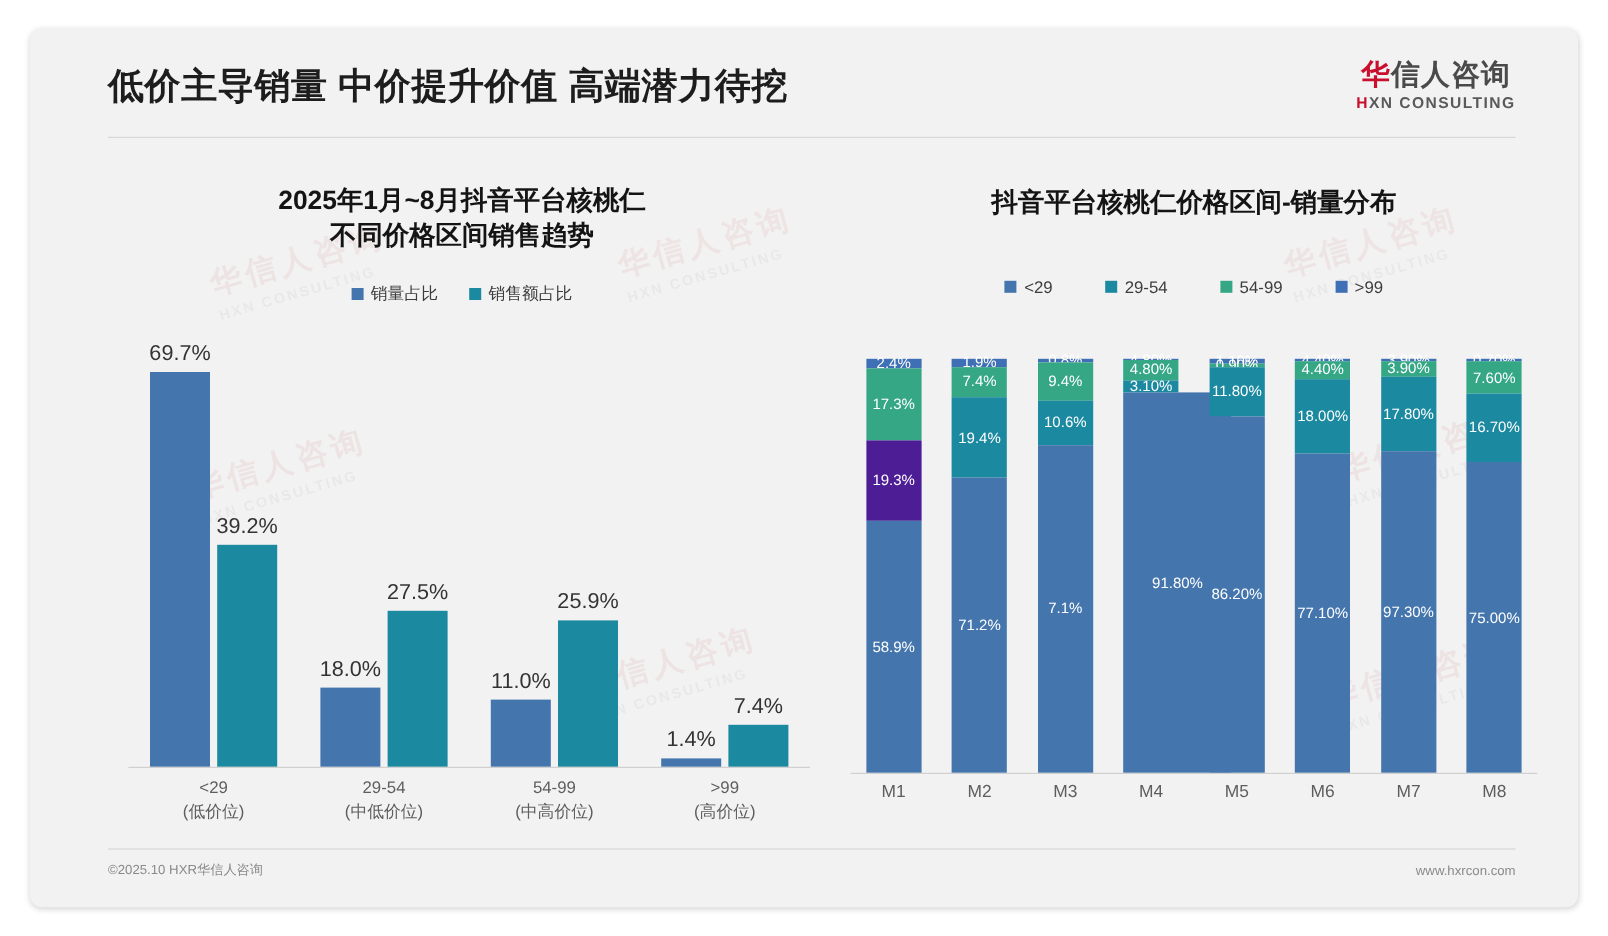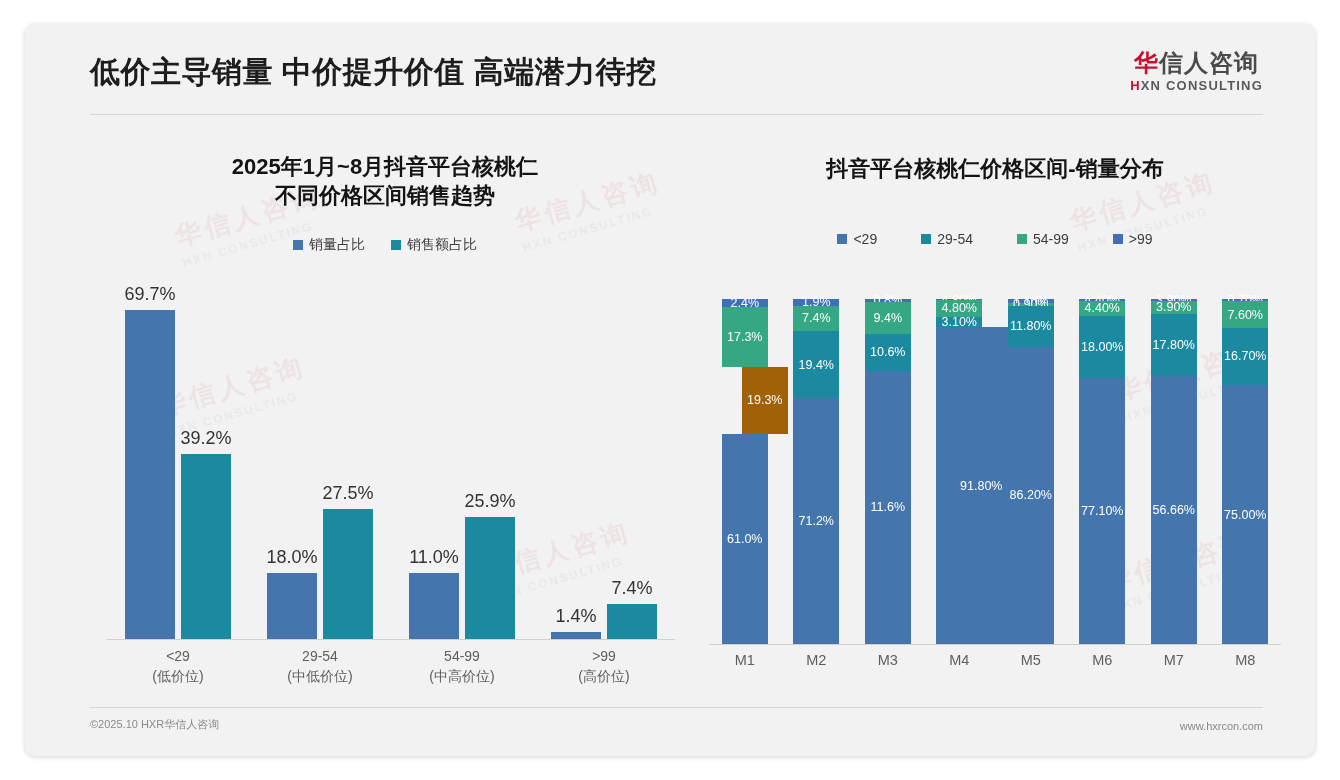--- a/index.html
+++ b/index.html
@@ -157,21 +157,21 @@
               <div class="bar" style="height: 66px; border-radius: 12px;">
                 <div class="vlab">18.0%</div>
                 <i style="background: rgb(68, 118, 173);"></i>
               </div>
               <div class="bar" style="height: 129.861px;">
                 <div class="vlab">27.5%</div>
                 <i style="background: rgb(27, 137, 160);"></i>
               </div>
             </div>
             <div class="grp">
-              <div class="bar" style="height: 66px; text-align: right;">
+              <div class="bar" style="height: 56px; text-align: right;">
                 <div class="vlab">11.0%</div>
                 <i style="background: rgb(68, 118, 173);"></i>
               </div>
               <div class="bar" style="height: 122.306px;">
                 <div class="vlab">25.9%</div>
                 <i style="background: rgb(27, 137, 160);"></i>
               </div>
             </div>
             <div class="grp">
               <div class="bar" style="height: 6.61111px;">
@@ -230,25 +230,25 @@
 
       <div class="plot-r" id="right-stacks">
           <div class="scol">
             <div class="stack">
               <div class="seg" style="background: rgb(63, 111, 181); flex: 2.4 0 0px;">
                 <span>2.4%</span>
               </div>
               <div class="seg" style="background: rgb(53, 167, 133); flex: 17.3 0 0px;">
                 <span>17.3%</span>
               </div>
-              <div class="seg" style="background: #a16207; flex: 19.3 0 0px; margin-left: 20px;">
+              <div class="seg" style="background: #4c1d95; flex: 19.3 0 0px;">
                 <span>19.3%</span>
               </div>
               <div class="seg" style="background: rgb(68, 118, 173); flex: 61 0 0px;">
-                <span>61.0%</span>
+                <span>58.9%</span>
               </div>
             </div>
           </div>
           <div class="scol">
             <div class="stack">
               <div class="seg" style="background: rgb(63, 111, 181); flex: 1.9 0 0px;">
                 <span>1.9%</span>
               </div>
               <div class="seg" style="background: rgb(53, 167, 133); flex: 7.4 0 0px;">
                 <span>7.4%</span>
@@ -266,21 +266,21 @@
               <div class="seg" style="background: rgb(63, 111, 181); flex: 0.8 0 0px;">
                 <span>0.8%</span>
               </div>
               <div class="seg" style="background: rgb(53, 167, 133); flex: 9.4 0 0px;">
                 <span>9.4%</span>
               </div>
               <div class="seg" style="background: rgb(27, 137, 160); flex: 10.6 0 0px;">
                 <span>10.6%</span>
               </div>
               <div class="seg" style="background: rgb(68, 118, 173); flex: 79.2 0 0px;">
-                <span>11.6%</span>
+                <span>7.1%</span>
               </div>
             </div>
           </div>
           <div class="scol">
             <div class="stack">
               <div class="seg" style="background: rgb(63, 111, 181); flex: 0.3 0 0px;">
                 <span>4.80%</span>
               </div>
               <div class="seg" style="background: rgb(53, 167, 133); flex: 4.8 0 0px;">
                 <span>4.80%</span>
@@ -330,21 +330,21 @@
               <div class="seg" style="background: rgb(63, 111, 181); flex: 0.5 0 0px;">
                 <span>3.90%</span>
               </div>
               <div class="seg" style="background: rgb(53, 167, 133); flex: 3.9 0 0px;">
                 <span>3.90%</span>
               </div>
               <div class="seg" style="background: rgb(27, 137, 160); flex: 17.8 0 0px;">
                 <span>17.80%</span>
               </div>
               <div class="seg" style="background: rgb(68, 118, 173); flex: 77.8 0 0px;">
-                <span>56.66%</span>
+                <span>97.30%</span>
               </div>
             </div>
           </div>
           <div class="scol">
             <div class="stack">
               <div class="seg" style="background: rgb(63, 111, 181); flex: 0.7 0 0px;">
                 <span>0.70%</span>
               </div>
               <div class="seg" style="background: rgb(53, 167, 133); flex: 7.6 0 0px;">
                 <span>7.60%</span>

